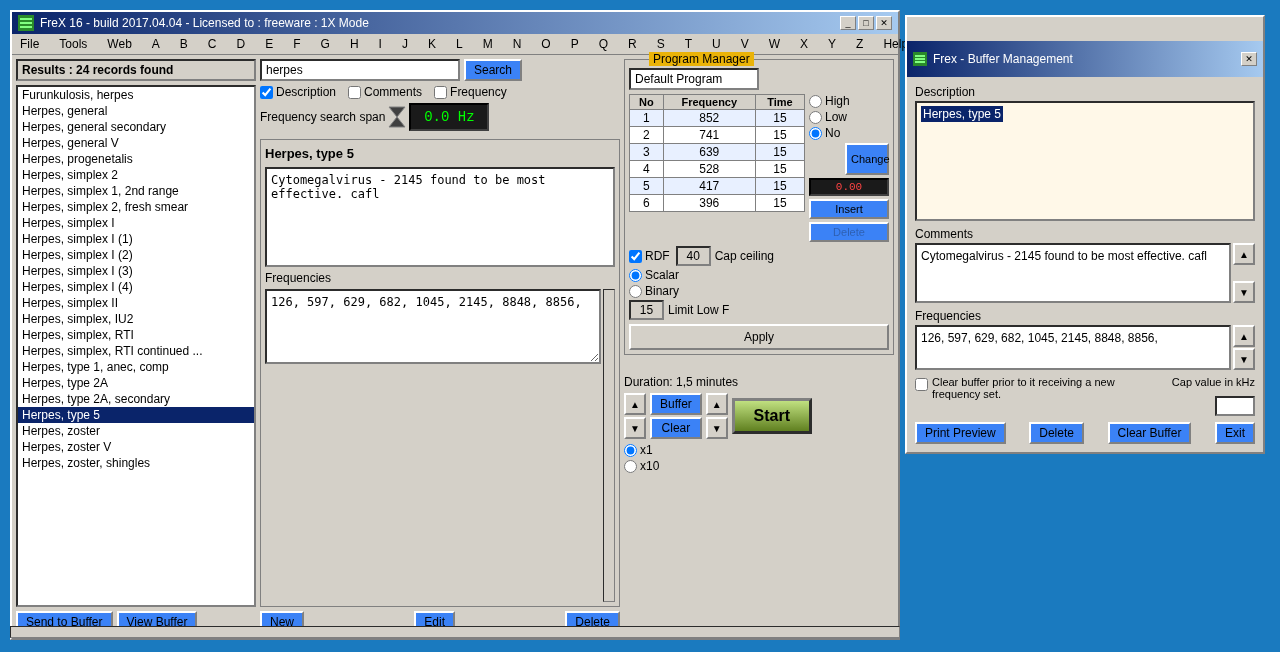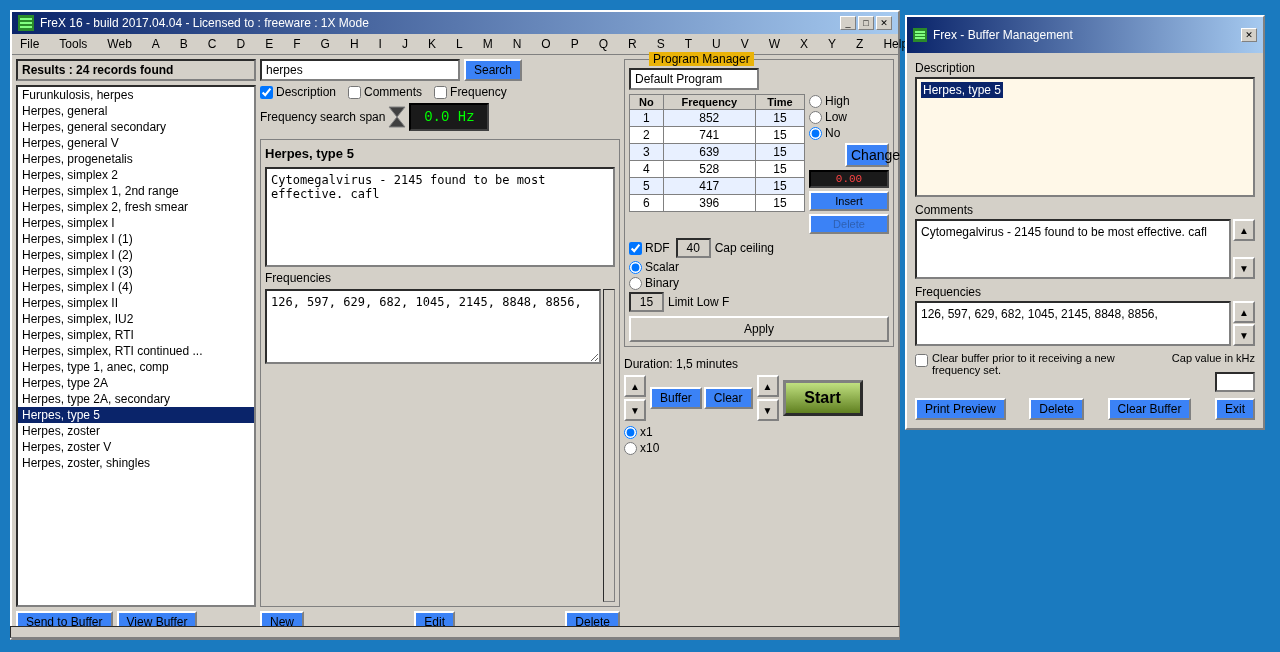--- a/index.html
+++ b/index.html
@@ -376,20 +376,21 @@
     }
 
     .buffer-title-bar {
       background: linear-gradient(to right, #0a246a, #a6caf0);
       color: white;
       padding: 18px 6px;
       display: flex;
       align-items: center;
       justify-content: space-between;
       height: 22px;
+      margin-top: 24px;
     }
 
     .buffer-content {
       padding: 8px;
       display: flex;
       flex-direction: column;
       gap: 6px;
     }
 
     .section-label {
@@ -686,21 +687,21 @@
               </label>
               <label class="radio-item">
                 <input type="radio" name="hlno" style="">
                 <span>Low</span>
               </label>
               <label class="radio-item">
                 <input type="radio" name="hlno" checked="" style="">
                 <span>No</span>
               </label>
             </div>
-            <button class="win-btn" style="font-size:14px; padding:2px 4px;margin-left:36px;">Change</button>
+            <button class="win-btn" style="font-size:11px; padding:8px 4px;margin-left:36px;">Change</button>
             <div class="counter-display" style="font-size:11px;">0.00</div>
             <button class="win-btn" style="font-size:11px; padding:2px 4px;">Insert</button>
             <button class="win-btn" style="font-size:11px; padding:2px 4px;" disabled="">Delete</button>
           </div>
         </div>
 
         
         <div style="display:flex; align-items:center; gap:6px; margin-top:4px;">
           <label class="checkbox-rdf">
             <input type="checkbox" checked="" style="">
@@ -723,30 +724,30 @@
           </label>
           <div style="display:flex; align-items:center; gap:4px;">
             <div class="small-counter">15</div>
             <span>Limit Low F</span>
           </div>
         </div>
 
         <button class="win-btn apply-btn" style="margin-top:4px; width:100%;">Apply</button>
       </div>
 
-      <div style="display:flex; flex-direction:column; gap:4px; margin-top:6px;">
+      <div style="display:flex; flex-direction:column; gap:4px; margin-top:16px;">
         <div class="duration-row">
           <span>Duration: 1,5 minutes</span>
         </div>
         <div style="display:flex; gap:4px; align-items:center;">
           <div style="display:flex; flex-direction:column; gap:2px;">
             <div class="arrow-btn">▲</div>
             <div class="arrow-btn">▼</div>
           </div>
-          <div style="display:flex; flex-direction:row; gap:2px;">
+          <div style="display:flex; flex-direction:column; gap:2px;">
             <button class="win-btn">Buffer</button>
             <button class="win-btn">Clear</button>
           </div>
           <div style="display:flex; flex-direction:column; gap:2px;">
             <div class="arrow-btn">▲</div>
             <div class="arrow-btn">▼</div>
           </div>
           <button class="start-btn">Start</button>
         </div>
         <div style="display:flex; flex-direction:column; gap:2px;">

